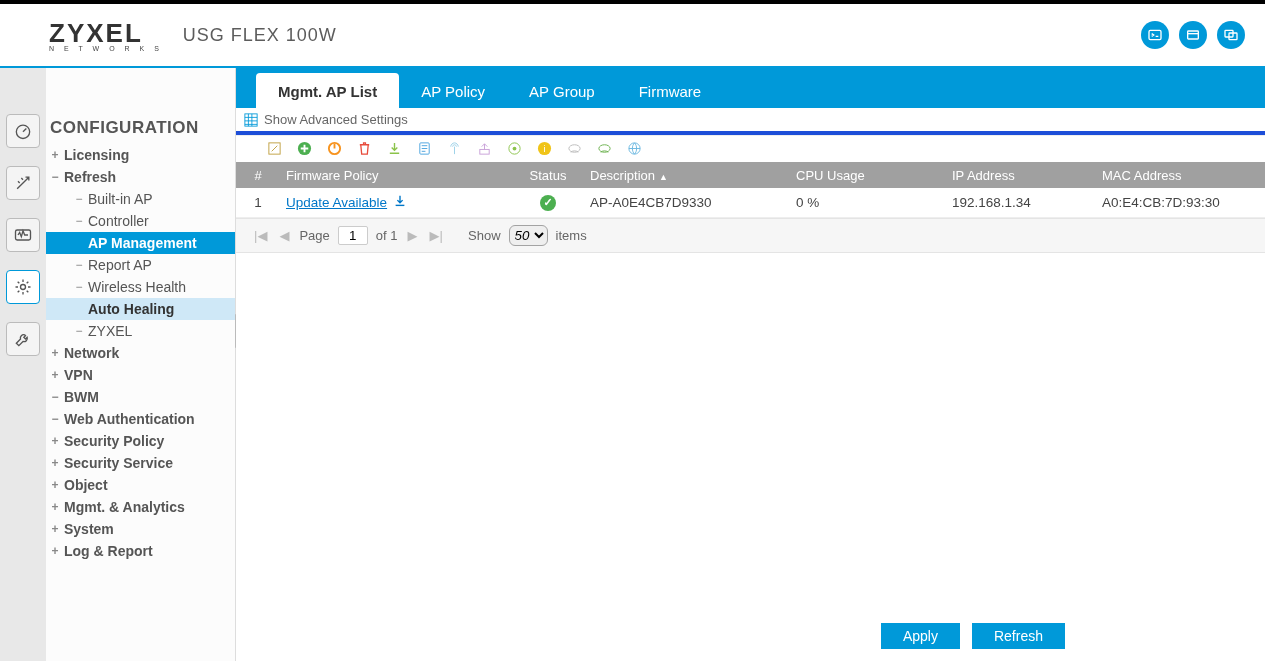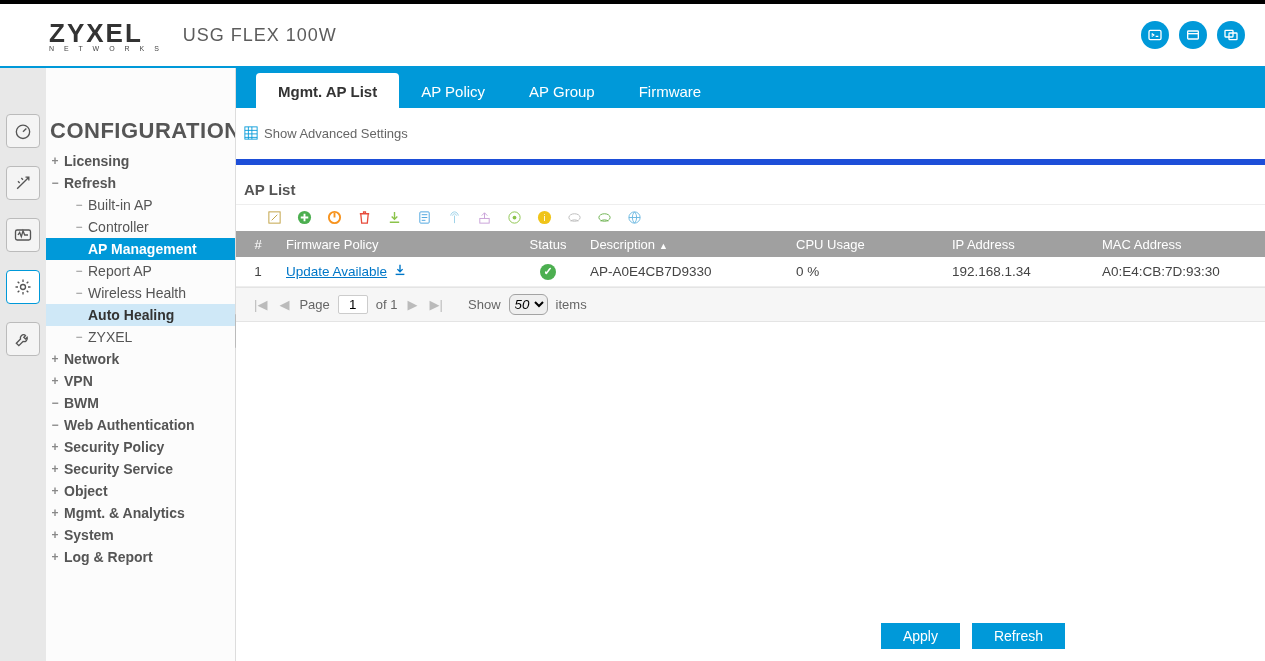--- a/index.html
+++ b/index.html
@@ -13,33 +13,33 @@
   .header-spacer { flex: 1; }
   .header-icons { display: flex; gap: 10px; }
   .hico { width: 28px; height: 28px; border-radius: 50%; background: #0099d9; display: flex; align-items: center; justify-content: center; color: #fff; cursor: pointer; }
   .hico svg { width: 16px; height: 16px; stroke: #fff; fill: none; stroke-width: 2; }
   .body { display: flex; height: calc(100% - 68px); }
   .iconrail { width: 46px; background: #e8e8e8; display: flex; flex-direction: column; align-items: center; padding-top: 46px; gap: 18px; }
   .railbtn { width: 34px; height: 34px; display: flex; align-items: center; justify-content: center; border: 1px solid #bbb; border-radius: 4px; background: #f4f4f4; cursor: pointer; }
   .railbtn.active { background: #fff; border-color: #0099d9; }
   .railbtn svg { width: 20px; height: 20px; stroke: #555; fill: none; stroke-width: 1.6; }
   .nav { width: 190px; background: #fcfcfc; border-right: 1px solid #ddd; padding-top: 46px; overflow-y: auto; position: relative;}
-  .nav-title { font-size: 22px; font-weight: 700; color: #555; padding: 4px 0 6px 4px; letter-spacing: .5px;}
+  .nav-title { font-size: 17px; font-weight: 700; color: #555; padding: 4px 0 6px 4px; letter-spacing: .5px;}
   .nav-item { display: flex; align-items: center; padding: 3px 0; cursor: pointer; color: #555; font-size:14px;}
   .nav-item .expander { width: 18px; text-align: center; color: #888; font-size: 12px;}
   .nav-item.bold { font-weight: 700; }
   .nav-item.selected { background: #0099d9; color: #fff; font-weight: 700; }
   .nav-item.highlight { background: #cfe8f7; color: #333; font-weight: 600;}
   .nav-item.selected .expander, .nav-item.highlight .expander { color: inherit; }
   .content-wrap { flex: 1; display: flex; flex-direction: column; position: relative;}
   .bluebar { background: #0099d9; height: 40px; display: flex; align-items: flex-end; padding-left: 20px; }
   .tab { padding: 10px 22px 8px; color: #fff; font-size: 15px; cursor: pointer; border-radius: 4px 4px 0 0; }
   .tab.active { background: #fff; color: #333; font-weight: 600;}
   .content { flex:1; background: #fff; padding: 0; overflow:auto; position:relative;}
-  .adv-toggle { display: flex; align-items: flex-start; gap: 6px; padding: 18px 8px; color: #666; border-bottom: 6px solid #1d4ed8; cursor:pointer;}
+  .adv-toggle { display: flex; align-items: flex-end; gap: 6px; padding: 4px 8px; color: #666; border-bottom: 4px solid #1d4ed8; cursor:pointer;}
   .adv-toggle .grid-ico { width: 14px; height: 14px; color: #0099d9;}
   .section-heading { padding: 16px 8px 6px; font-size: 15px; color: #555; font-weight:600;}
   .toolbar { display: flex; gap: 14px; padding: 4px 30px; align-items:center; border-top: 1px solid #eee;}
   .tico { width: 16px; height: 16px; cursor:pointer; display:flex; align-items:center; justify-content:center;}
   .tico svg { width: 15px; height: 15px; }
   .grid-head { display: flex; background: #a0a0a0; color: #fff; font-size: 13px; height: 26px; align-items:center; margin-top:2px;}
   .grid-row { display: flex; height: 30px; align-items:center; border-bottom: 1px solid #eee; font-size:13.5px; color:#444;}
   .col-num { width: 44px; text-align:center;}
   .col-fw { width: 230px; padding-left: 6px;}
   .col-status { width: 76px; text-align:center;}
@@ -217,21 +217,20 @@
         <div class="tab">Firmware</div>
       </div>
     <div class="content">
       <div class="adv-toggle">
         <span class="grid-ico"><svg viewBox="0 0 16 16">
               <rect x="1" y="1" width="14" height="14" fill="none" stroke="#0099d9"></rect>
               <path d="M1 5h14M1 9h14M1 13h14M5 1v14M9 1v14" stroke="#0099d9"></path>
             </svg></span>
         <span>Show Advanced Settings</span>
       </div>
-      <div class="section-heading">AP List</div>
 
       <div class="toolbar">
         <span class="tico">
             <svg viewBox="0 0 16 16">
               <rect x="2" y="2" width="12" height="12" fill="none" stroke="#c0a040"></rect>
               <path d="M5 11l6-6" stroke="#c0a040"></path>
             </svg>
           </span>
         <span class="tico">
             <svg viewBox="0 0 16 16">

